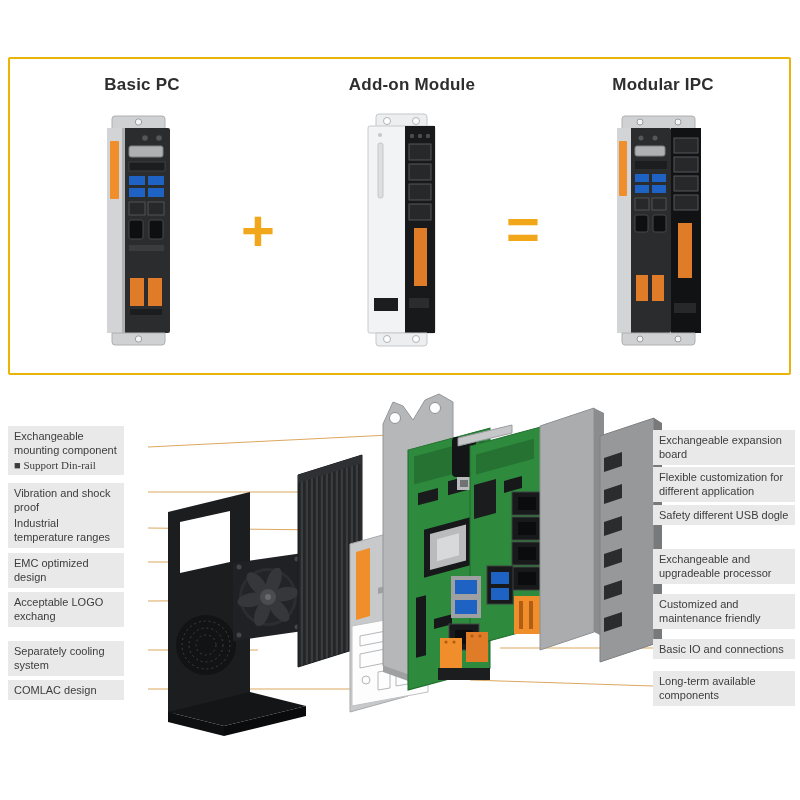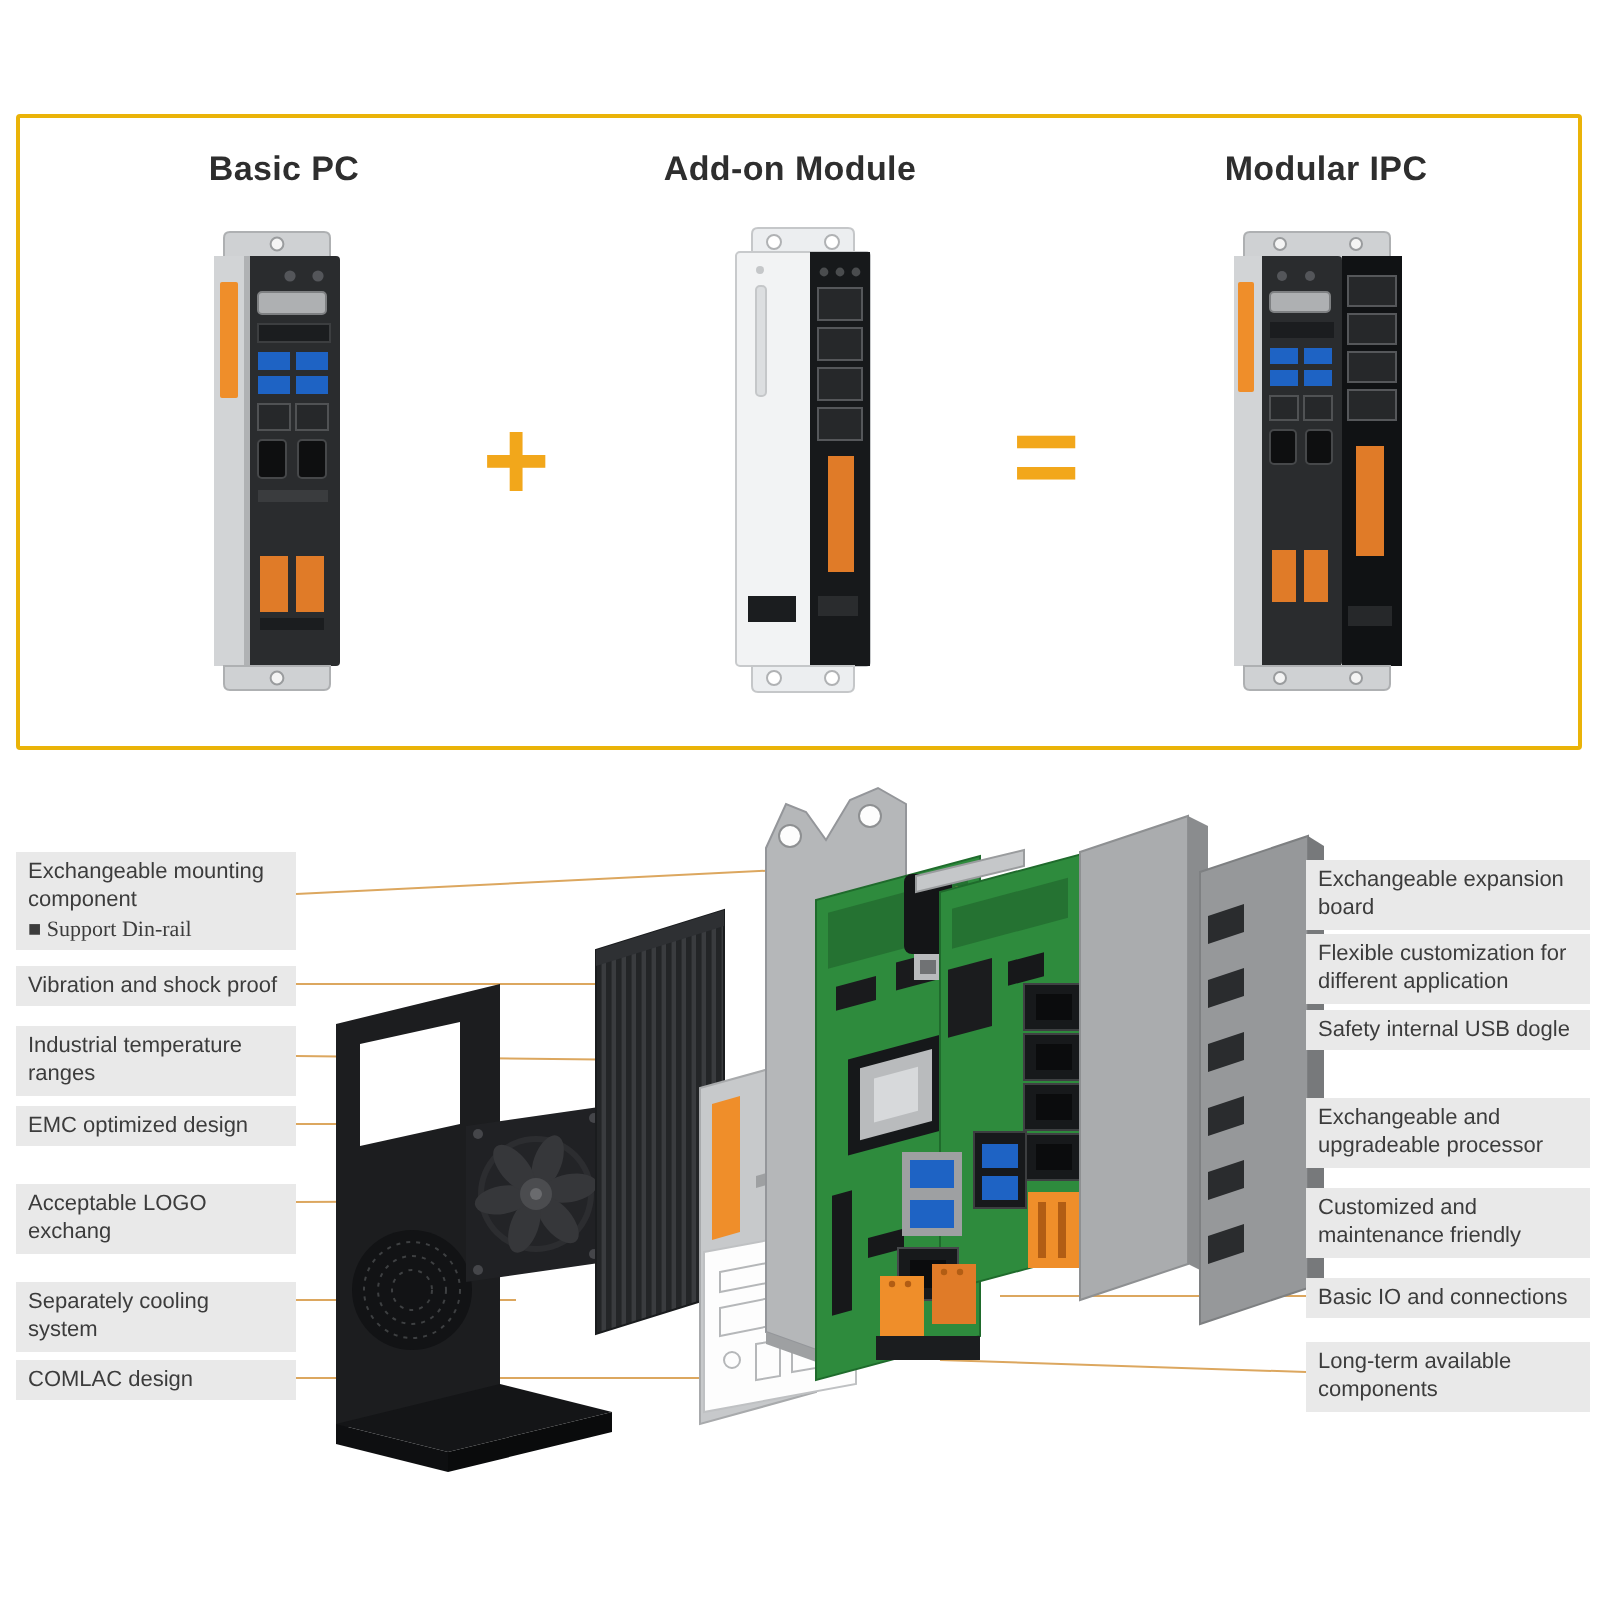--- a/index.html
+++ b/index.html
@@ -4,39 +4,39 @@
 <style>
   * { margin:0; padding:0; box-sizing:border-box; }
   html,body { width:800px; height:800px; background:#ffffff; font-family:"Liberation Sans", sans-serif; }
   body { position:relative; overflow:hidden; }
 
   .top-panel { position:absolute; left:8px; top:57px; width:783px; height:318px;
                border:2px solid #eab308; border-radius:2px; background:#fff; }
   .col-title { position:absolute; top:16px; width:200px; text-align:center;
                font-size:17px; font-weight:bold; color:#2e2e2e; letter-spacing:.2px; }
   #title-basic   { left:32px; }
-  #title-addon   { left:285px; }
+  #title-addon   { left:302px; }
   #title-modular { left:553px; }
 
   .operator { position:absolute; width:62px; text-align:center; font-weight:bold;
               font-size:58px; line-height:64px; color:#F2A71B; }
   #plus   { left:217px; top:140px; }
   #equals { left:482px; top:138px; }
 
   .device { position:absolute; top:54px; }
   #dev-basic   { left:86px; }
   #dev-addon   { left:344px; }
   #dev-modular { left:598px; }
 
   .bottom-panel { position:absolute; left:0; top:380px; width:800px; height:420px; }
   .exploded-svg { position:absolute; left:0; top:0; }
 
   .callout { position:absolute; background:#e9e9e9; color:#3c3c3c;
              font-size:11px; line-height:1.3; padding:3px 6px; }
-  .callout.left  { left:8px;   width:140px; }
+  .callout.left  { left:8px;   width:116px; }
   .callout.right { left:653px; width:142px; }
   .callout .note { display:block;font-family:Liberation Serif, serif; }
 </style>
 </head>
 <body>
 
 <div class="top-panel">
 
   <div class="col-title" id="title-basic">Basic PC</div>
   <div class="col-title" id="title-addon">Add-on Module</div>
@@ -340,21 +340,21 @@
     <span>COMLAC design</span>
   </div>
 
   <div class="callout right" style="top:50px">
     <span>Exchangeable expansion board</span>
   </div>
   <div class="callout right" style="top:87px">
     <span>Flexible customization for different application</span>
   </div>
   <div class="callout right" style="top:125px">
-    <span>Safety internal USB dogle</span>
+    <span>Safety different USB dogle</span>
   </div>
   <div class="callout right" style="top:169px">
     <span>Exchangeable and upgradeable processor</span>
   </div>
   <div class="callout right" style="top:214px">
     <span>Customized and maintenance friendly</span>
   </div>
   <div class="callout right" style="top:259px">
     <span>Basic IO and connections</span>
   </div>

